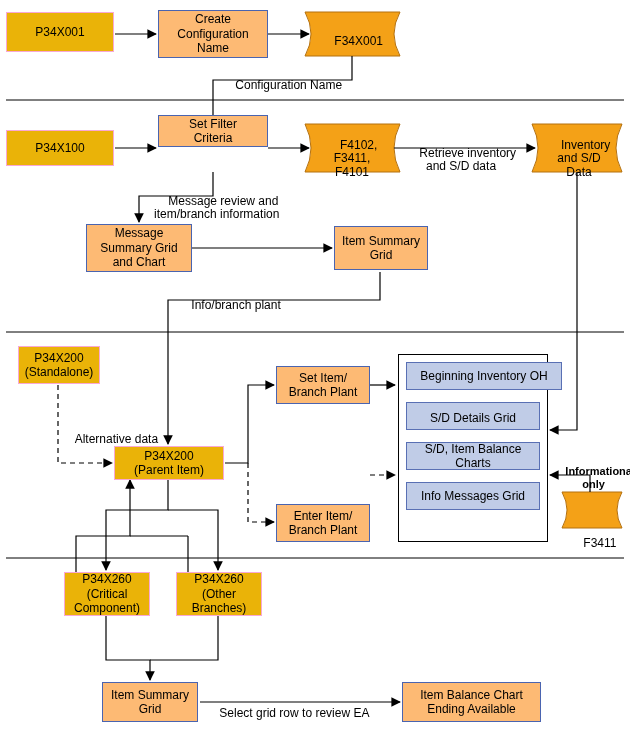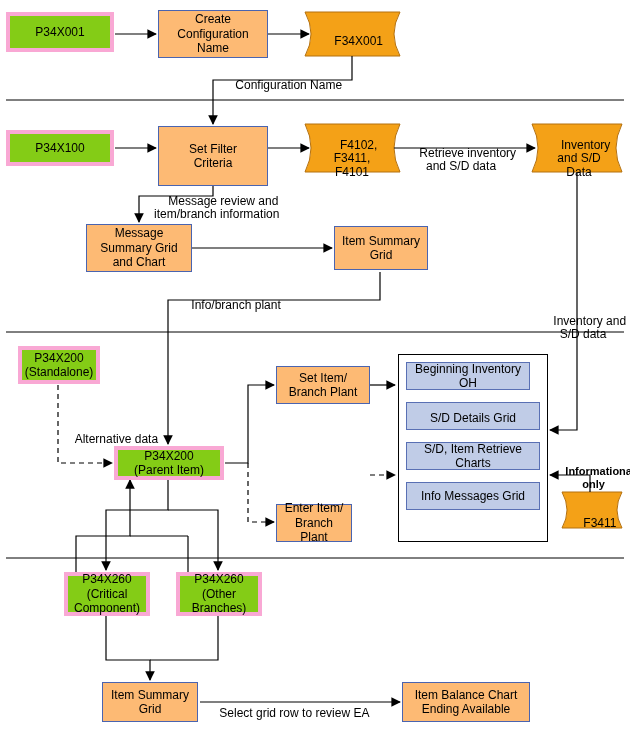--- a/index.html
+++ b/index.html
@@ -21,22 +21,22 @@
     position: absolute;
     display: flex;
     align-items: center;
     justify-content: center;
     text-align: center;
     box-sizing: border-box;
     line-height: 1.2;
     padding: 4px;
   }
   .rect-white {
-    border: 4px solid #f9a8d4;
-    background: #84cc16;
+    border: 1px solid #f9a8d4;
+    background: #eab308;
   }
   .rect-blue {
     border: 1px solid #5970b4;
     background: #c0cce7;
   }
   .process-blue {
     border: 1px solid #4a64b0;
     background: #fdba74;
   }
   .storage-orange {
@@ -143,21 +143,21 @@
   </div>
 
   <div class="label" style="left:222px; top:66px;">
     <span>Configuration Name</span>
   </div>
 
   <div class="node rect-white" style="left:6px; top:130px; width:108px; height:36px;">
     <span>P34X100</span>
   </div>
 
-  <div class="node process-blue" style="left:158px; top:126px; width:110px; height:60px;">
+  <div class="node process-blue" style="left:158px; top:115px; width:110px; height:32px;">
     <span style="white-space:pre-line;">Set Filter
 Criteria</span>
   </div>
 
   <div class="label" style="left:316px; top:126px; width:72px; text-align:center;">
     <span style="white-space:pre-line;">F4102,
 F3411,
 F4101</span>
   </div>
 
@@ -186,69 +186,65 @@
 
   <div class="node process-blue" style="left:334px; top:226px; width:94px; height:44px;">
     <span style="white-space:pre-line;">Item Summary
 Grid</span>
   </div>
 
   <div class="label" style="left:178px; top:286px;">
     <span>Info/branch plant</span>
   </div>
 
-  <div class="label" style="left:540px; top:302px;">
-    <span style="white-space:pre-line;">Inventory and
-S/D data</span>
-  </div>
 
   <div class="node rect-white" style="left:18px; top:346px; width:82px; height:38px;">
     <span style="white-space:pre-line;">P34X200
 (Standalone)</span>
   </div>
 
   <div class="label" style="left:62px; top:420px;">
     <span>Alternative data</span>
   </div>
 
   <div class="node rect-white" style="left:114px; top:446px; width:110px; height:34px;">
     <span style="white-space:pre-line;">P34X200
 (Parent Item)</span>
   </div>
 
   <div class="node process-blue" style="left:276px; top:366px; width:94px; height:38px;">
     <span style="white-space:pre-line;">Set Item/
 Branch Plant</span>
   </div>
 
-  <div class="node process-blue" style="left:276px; top:504px; width:76px; height:38px;">
+  <div class="node process-blue" style="left:276px; top:504px; width:94px; height:38px;">
     <span style="white-space:pre-line;">Enter Item/
 Branch Plant</span>
   </div>
 
   <div class="big-box" style="left:398px; top:354px; width:150px; height:188px;"></div>
 
-  <div class="node rect-blue" style="left:406px; top:362px; width:124px; height:28px;">
+  <div class="node rect-blue" style="left:406px; top:362px; width:156px; height:28px;">
     <span>Beginning Inventory OH</span>
   </div>
   <div class="node rect-blue" style="left:406px; top:402px; width:134px; height:28px;align-items:flex-end;">
     <span>S/D Details Grid</span>
   </div>
   <div class="node rect-blue" style="left:406px; top:442px; width:134px; height:28px;">
-    <span>S/D, Item Retrieve Charts</span>
+    <span>S/D, Item Balance Charts</span>
   </div>
   <div class="node rect-blue" style="left:406px; top:482px; width:134px; height:28px;">
     <span>Info Messages Grid</span>
   </div>
 
   <div class="label" style="left:552px; top:452px;">
     <span style="white-space:pre-line; font-size:11px;font-weight:bold;">Informational only</span>
   </div>
 
-  <div class="label" style="left:570px; top:504px; width:46px;text-align:right;">
+  <div class="label" style="left:570px; top:524px; width:46px;text-align:right;">
     <span>F3411</span>
   </div>
 
   <div class="node rect-white" style="left:64px; top:572px; width:86px; height:44px;">
     <span style="white-space:pre-line;">P34X260
 (Critical
 Component)</span>
   </div>
 
   <div class="node rect-white" style="left:176px; top:572px; width:86px; height:44px;">
@@ -259,18 +255,18 @@
 
   <div class="node process-blue" style="left:102px; top:682px; width:96px; height:40px;">
     <span style="white-space:pre-line;">Item Summary
 Grid</span>
   </div>
 
   <div class="label" style="left:206px; top:694px;">
     <span>Select grid row to review EA</span>
   </div>
 
-  <div class="node process-blue" style="left:402px; top:682px; width:128px; height:40px;">
+  <div class="node process-blue" style="left:402px; top:682px; width:139px; height:40px;">
     <span style="white-space:pre-line;">Item Balance Chart
 Ending Available</span>
   </div>
 
 </div>
 
 </body></html>

